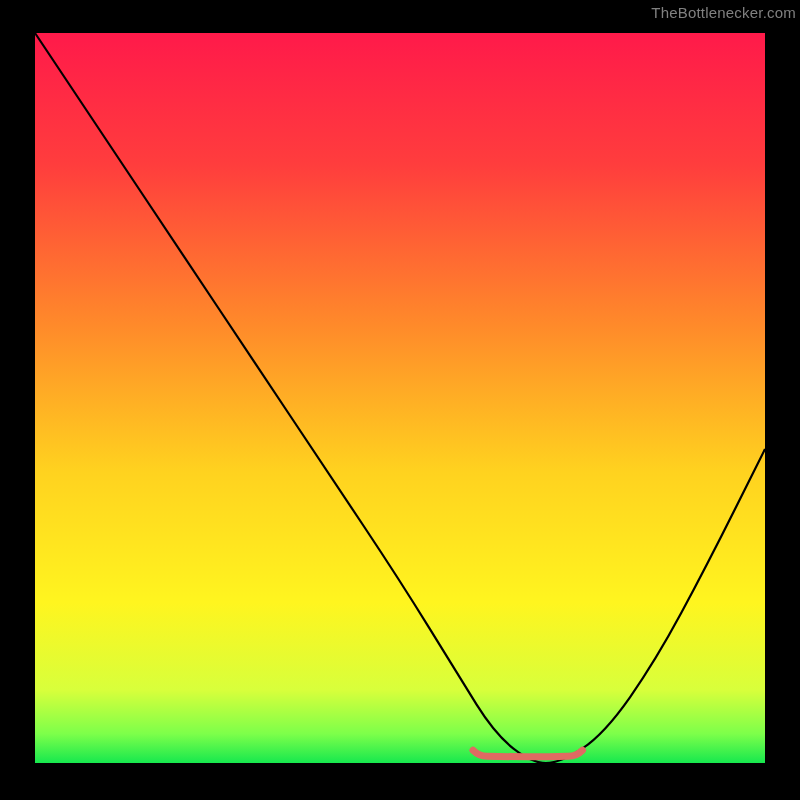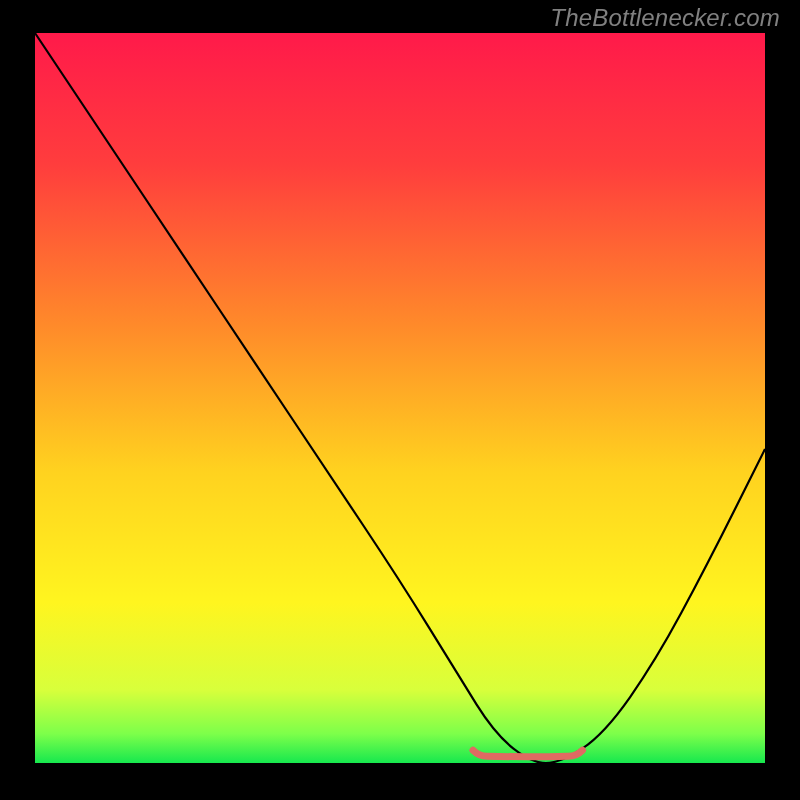--- a/index.html
+++ b/index.html
@@ -13,26 +13,25 @@
   }
   .frame {
     position: relative;
     width: 800px;
     height: 800px;
     background: #000;
   }
   .attribution {
     position: absolute;
     top: 4px;
-    right: 20px;
+    right: 4px;
     color: #808080;
-    font-size: 24px;
+    font-size: 15px;
     font-family: Arial, sans-serif;
     letter-spacing: 0.2px;
-    font-style: italic;
   }
   svg.chart {
     position: absolute;
     left: 0;
     top: 0;
   }
 </style>
 </head>
 <body>
 

